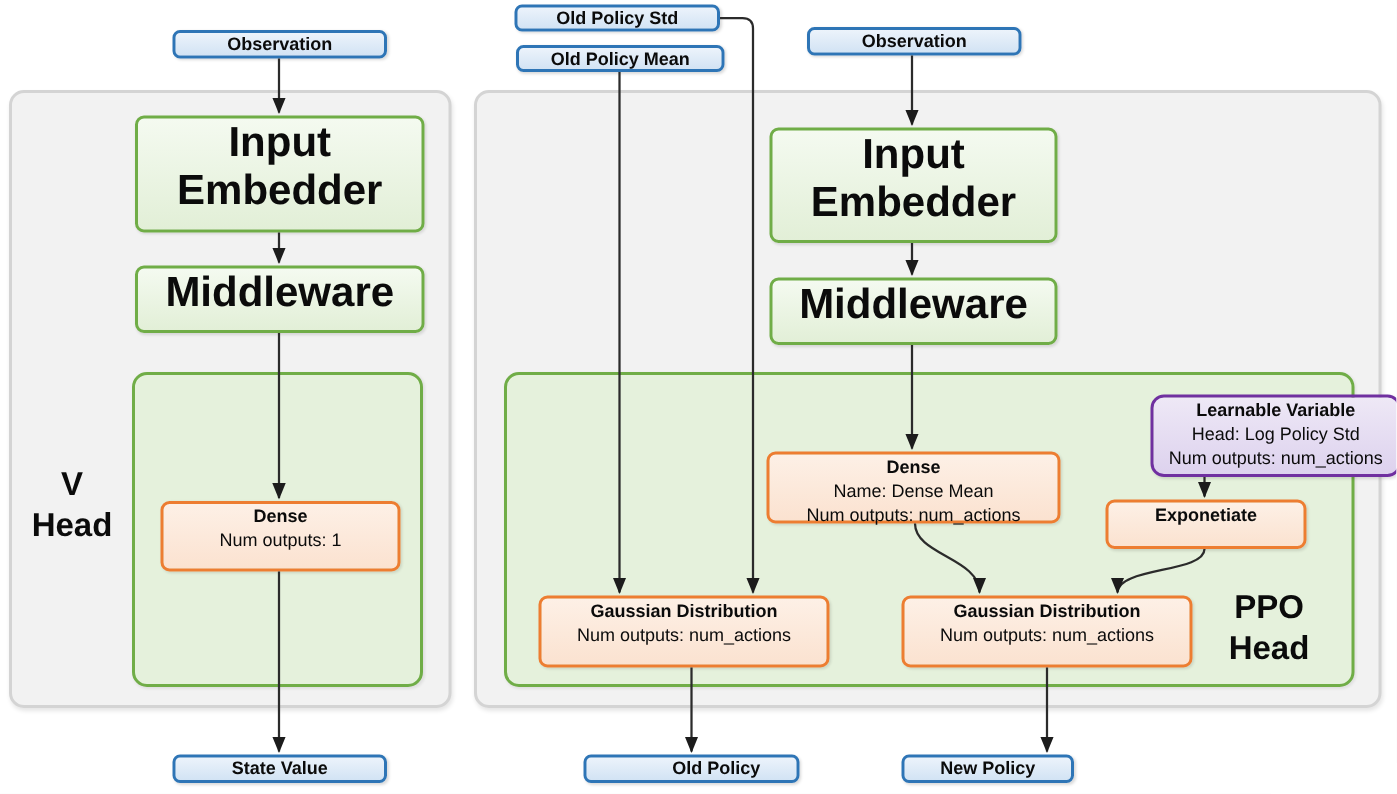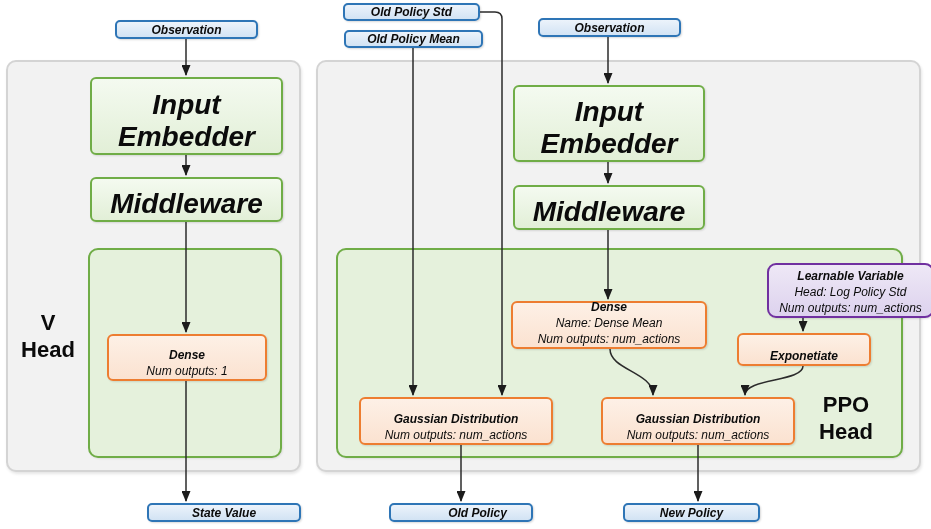--- a/index.html
+++ b/index.html
@@ -28,24 +28,23 @@
     border: 2px solid #70ad47;
     border-radius: 10px;
     box-shadow: 1px 1px 2px rgba(0,0,0,0.08);
   }
 
   .node {
     position: absolute;
     display: flex;
     flex-direction: column;
     align-items: center;
-    justify-content: flex-end;
+    justify-content: flex-start;
     text-align: center;
     color: #0b0b0b;
-    font-style: italic;
   }
 
   .node-blue {
     background: linear-gradient(#ecf3fb, #d2e3f4);
     border: 2px solid #2e75b6;
     border-radius: 5px;
     font-weight: bold;
     font-size: 12px;
     box-shadow: 1px 1px 2px rgba(0,0,0,0.15);
   }
@@ -124,21 +123,21 @@
 
   <div class="node node-green" style="left:90px; top:177px; width:193px; height:45px;">
     <span>Middleware</span>
   </div>
 
   <div class="node node-orange" style="left:107px; top:334px; width:160px; height:47px;">
     <span class="node-title">Dense</span>
     <span class="node-line">Num outputs: 1</span>
   </div>
 
-  <div class="node node-blue" style="left:115px; top:503px; width:154px; height:19px;margin-left:32px;">
+  <div class="node node-blue" style="left:115px; top:503px; width:143px; height:19px;">
     <span>State Value</span>
   </div>
 
   <div class="node node-blue" style="left:343px; top:3px; width:137px; height:18px;">
     <span>Old Policy Std</span>
   </div>
 
   <div class="node node-blue" style="left:344px; top:30px; width:139px; height:18px;">
     <span>Old Policy Mean</span>
   </div>
@@ -178,21 +177,21 @@
 
   <div class="node node-orange" style="left:601px; top:397px; width:194px; height:48px;">
     <span class="node-title">Gaussian Distribution</span>
     <span class="node-line">Num outputs: num_actions</span>
   </div>
 
   <div class="node node-blue" style="left:389px; top:503px; width:144px; height:19px;padding-left:33px;">
     <span>Old Policy</span>
   </div>
 
-  <div class="node node-blue" style="left:623px; top:503px; width:137px; height:19px;">
+  <div class="node node-blue" style="left:601px; top:503px; width:115px; height:19px;">
     <span>New Policy</span>
   </div>
 
   <svg class="arrows" viewBox="0 0 931 529">
     <defs>
       <marker id="ah" markerWidth="11" markerHeight="9" refX="10" refY="4.5" orient="auto" markerUnits="userSpaceOnUse">
         <path d="M0,0 L11,4.5 L0,9 Z" fill="#1c1c1c"></path>
       </marker>
     </defs>
     <g stroke="#2b2b2b" stroke-width="1.5" fill="none">

